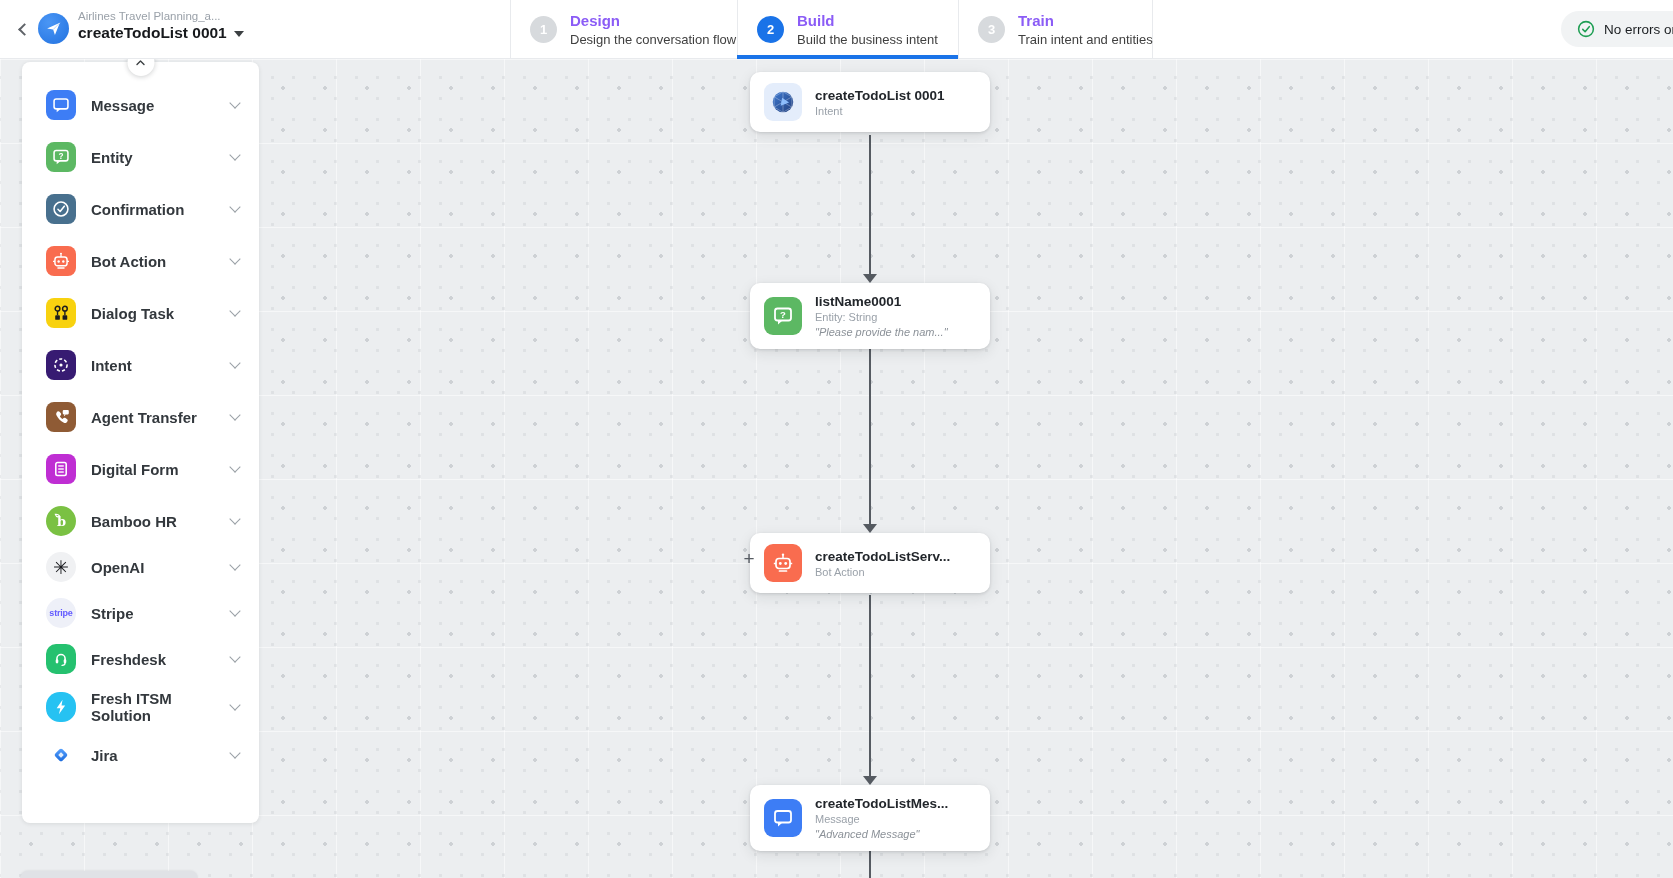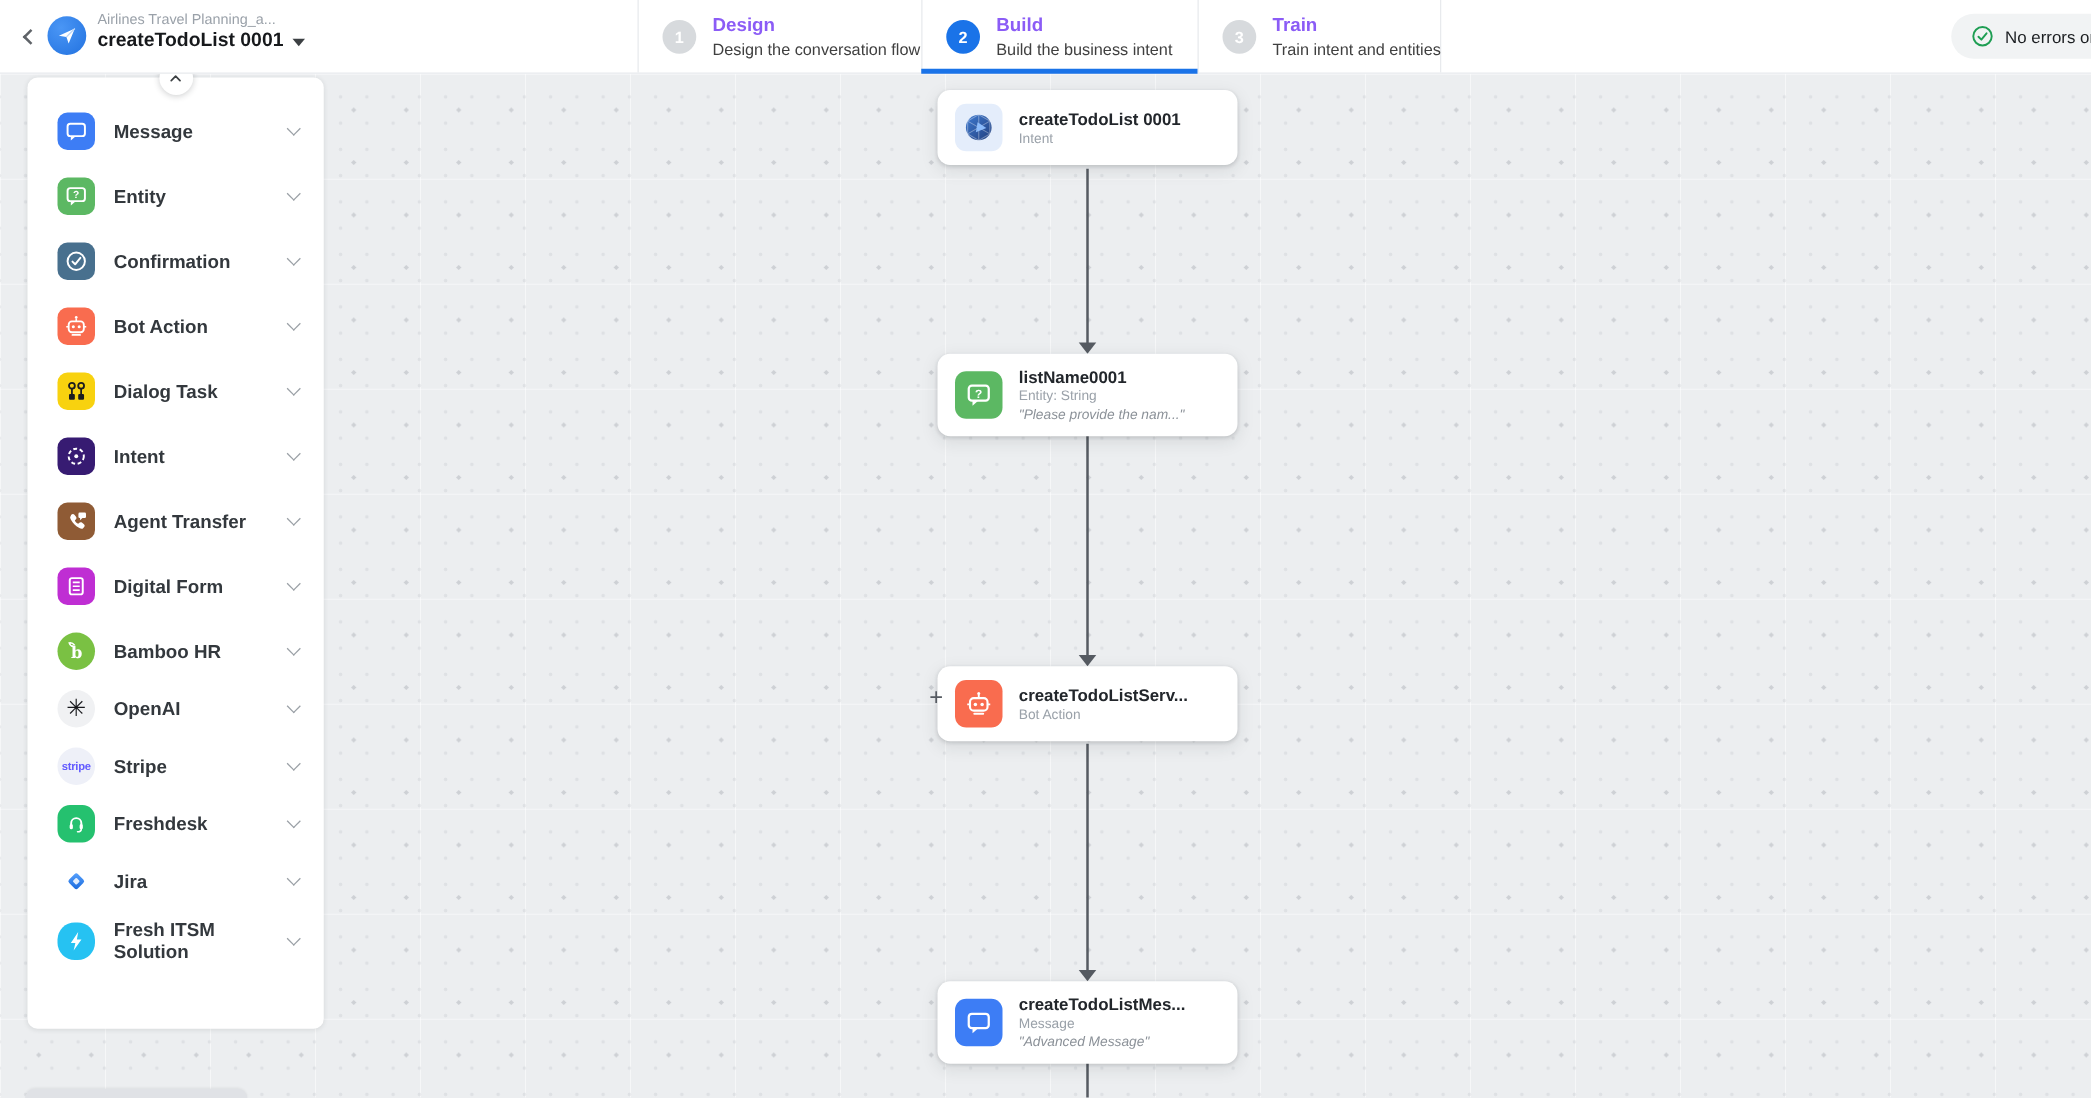--- a/index.html
+++ b/index.html
@@ -396,39 +396,39 @@
           <rect x="18.1" y="15.3" width="3" height="4.8" rx="1.5" fill="#ffffff"></rect>
           <path d="M19.6 20 c0 1.6-1.6 2.4-3.4 2.4" fill="none" stroke="#ffffff" stroke-width="1.5" stroke-linecap="round"></path>
         </svg>
       </span>
       <span class="pal-label">Freshdesk</span>
       <span class="chev-down"></span>
     </div>
 
 
     <div class="pal-row integration">
+      <span class="pal-icon bg-fresh">
+        <svg width="26" height="26" viewBox="0 0 30 30">
+          <polygon points="16.8,6.5 10,16.5 14.2,16.5 12.6,23.5 19.8,13.3 15.6,13.3" fill="#ffffff"></polygon>
+        </svg>
+      </span>
+      <span class="pal-label">Fresh ITSM Solution</span>
+      <span class="chev-down"></span>
+    </div>
+
+    <div class="pal-row integration">
       <span class="pal-icon" style="background:transparent">
         <svg width="26" height="26" viewBox="0 0 30 30">
           <defs>
               <linearGradient id="jg" x1="0" y1="0" x2="1" y2="1">
             <stop offset="0" stop-color="#59a3ff"></stop>
                 <stop offset="1" stop-color="#1868db"></stop>
           </linearGradient>
             </defs>
           <rect x="9.2" y="9.2" width="11.6" height="11.6" rx="2.4" transform="rotate(45 15 15)" fill="url(#jg)"></rect>
           <rect x="12.6" y="12.6" width="4.8" height="4.8" rx="1" transform="rotate(45 15 15)" fill="#ffffff" opacity="0.85"></rect>
         </svg>
       </span>
       <span class="pal-label">Jira</span>
       <span class="chev-down"></span>
     </div>
-
-    <div class="pal-row integration">
-      <span class="pal-icon bg-fresh">
-        <svg width="26" height="26" viewBox="0 0 30 30">
-          <polygon points="16.8,6.5 10,16.5 14.2,16.5 12.6,23.5 19.8,13.3 15.6,13.3" fill="#ffffff"></polygon>
-        </svg>
-      </span>
-      <span class="pal-label">Fresh ITSM Solution</span>
-      <span class="chev-down"></span>
-    </div>
   </div>
 </div>
 
 </body></html>

